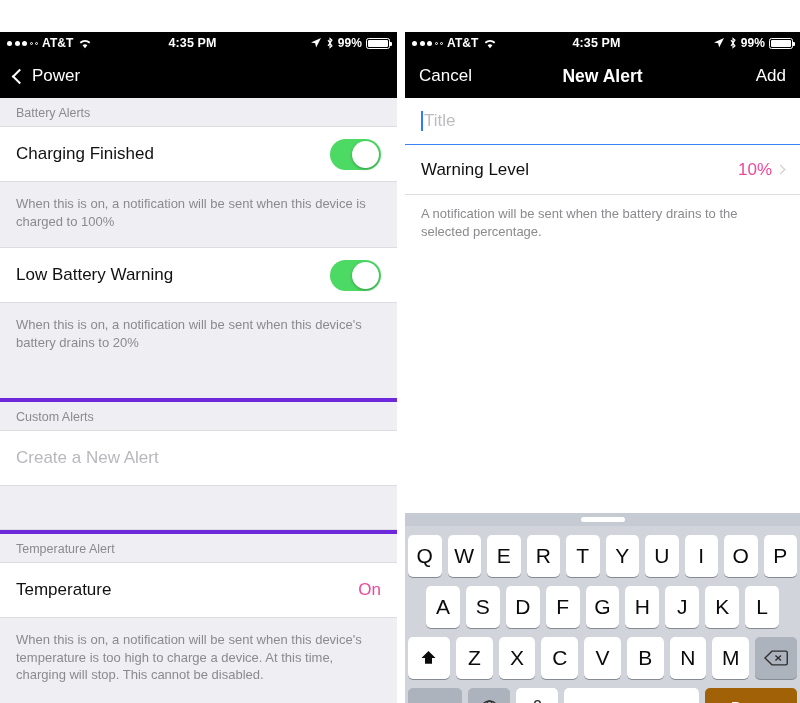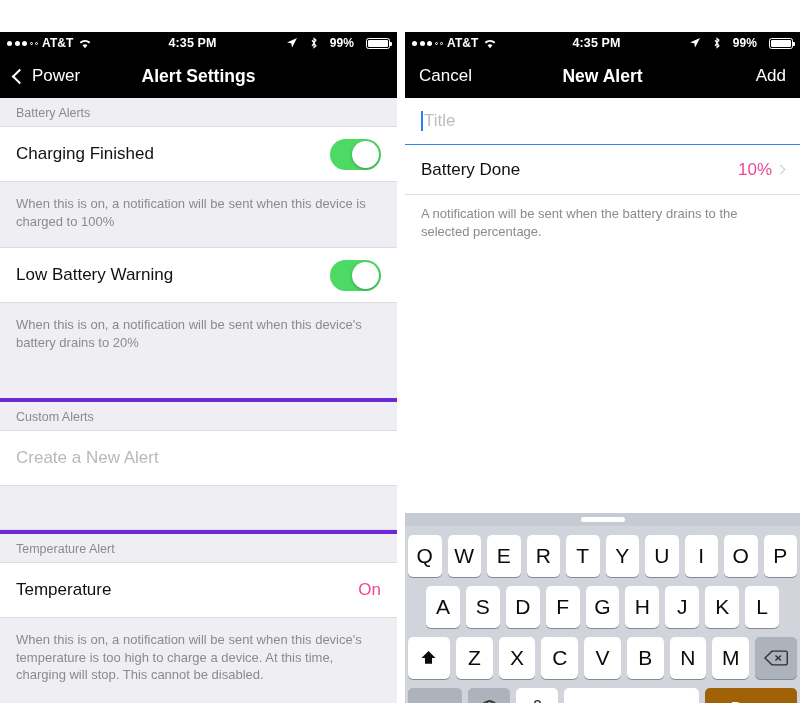--- a/index.html
+++ b/index.html
@@ -17,21 +17,21 @@
 
   
   .statusbar {
     height: 22px; background: #000000; color: #ffffff;
     display: flex; align-items: center; padding: 0 7px;
     font-size: 12px; font-weight: bold; letter-spacing: .1px;
   }
   .sb-left { display: flex; align-items: center; gap: 4px; flex: 1; }
   .sb-center { position: absolute; left: 0; right: 12px; text-align: center;
                font-size: 12.5px; font-weight: bold; pointer-events: none; }
-  .sb-right { display: flex; align-items: center; gap: 12px; flex: 1;
+  .sb-right { display: flex; align-items: center; gap: 4px; flex: 1;
               justify-content: flex-end; position: relative; z-index: 2; }
   .dots { display: flex; align-items: center; gap: 2.5px; }
   .dot { width: 5px; height: 5px; border-radius: 50%; background: #fff; }
   .dot.hollow { background: transparent; border: 1px solid #fff; width: 3px; height: 3px; }
   .carrier { font-size: 12px; font-weight: bold; }
   .battshell { width: 24px; height: 11px; border: 1px solid #fff; border-radius: 2.5px;
                position: relative; display: inline-block; }
   .battshell::after { content: ""; position: absolute; right: -3px; top: 3px;
                       width: 2px; height: 4px; background: #fff; border-radius: 0 1px 1px 0; }
   .battfill { position: absolute; left: 1px; top: 1px; bottom: 1px; width: 20px; background: #fff; border-radius: 1px; }
@@ -169,21 +169,20 @@
             <i class="battfill"></i>
           </span>
       </div>
     </div>
 
     <div class="navbar">
       <div class="nav-left">
         <i class="chevron-back"></i>
         <span>Power</span>
       </div>
-      <div class="nav-title">Alert Settings</div>
     </div>
 
     <div class="group-header noborder-top">Battery Alerts</div>
     <div class="cell">
       <span class="cell-label">Charging Finished</span>
       <span class="switch">
           <i class="knob"></i>
         </span>
     </div>
     <div class="footer-note" style="min-height:66px">When this is on, a notification will be sent when this device is charged to 100%</div>
@@ -255,21 +254,21 @@
       <div class="nav-title">New Alert</div>
       <div class="nav-right">Add</div>
     </div>
 
     <div class="right-body">
       <div class="title-cell">
         <i class="caret"></i>
         <span class="title-placeholder">Title</span>
       </div>
       <div class="cell" style="height:50px">
-        <span class="cell-label">Battery Done</span>
+        <span class="cell-label">Warning Level</span>
         <span class="cell-value dark">10%</span>
         <i class="disclosure"></i>
       </div>
       <div class="footer-note" style="background:#ffffff;border-bottom:none;padding-top:10px">A notification will be sent when the battery drains to the selected percentage.</div>
     </div>
 
     <div class="keyboard">
       <div class="kb-handle-bar">
         <i class="kb-handle"></i>
       </div>

